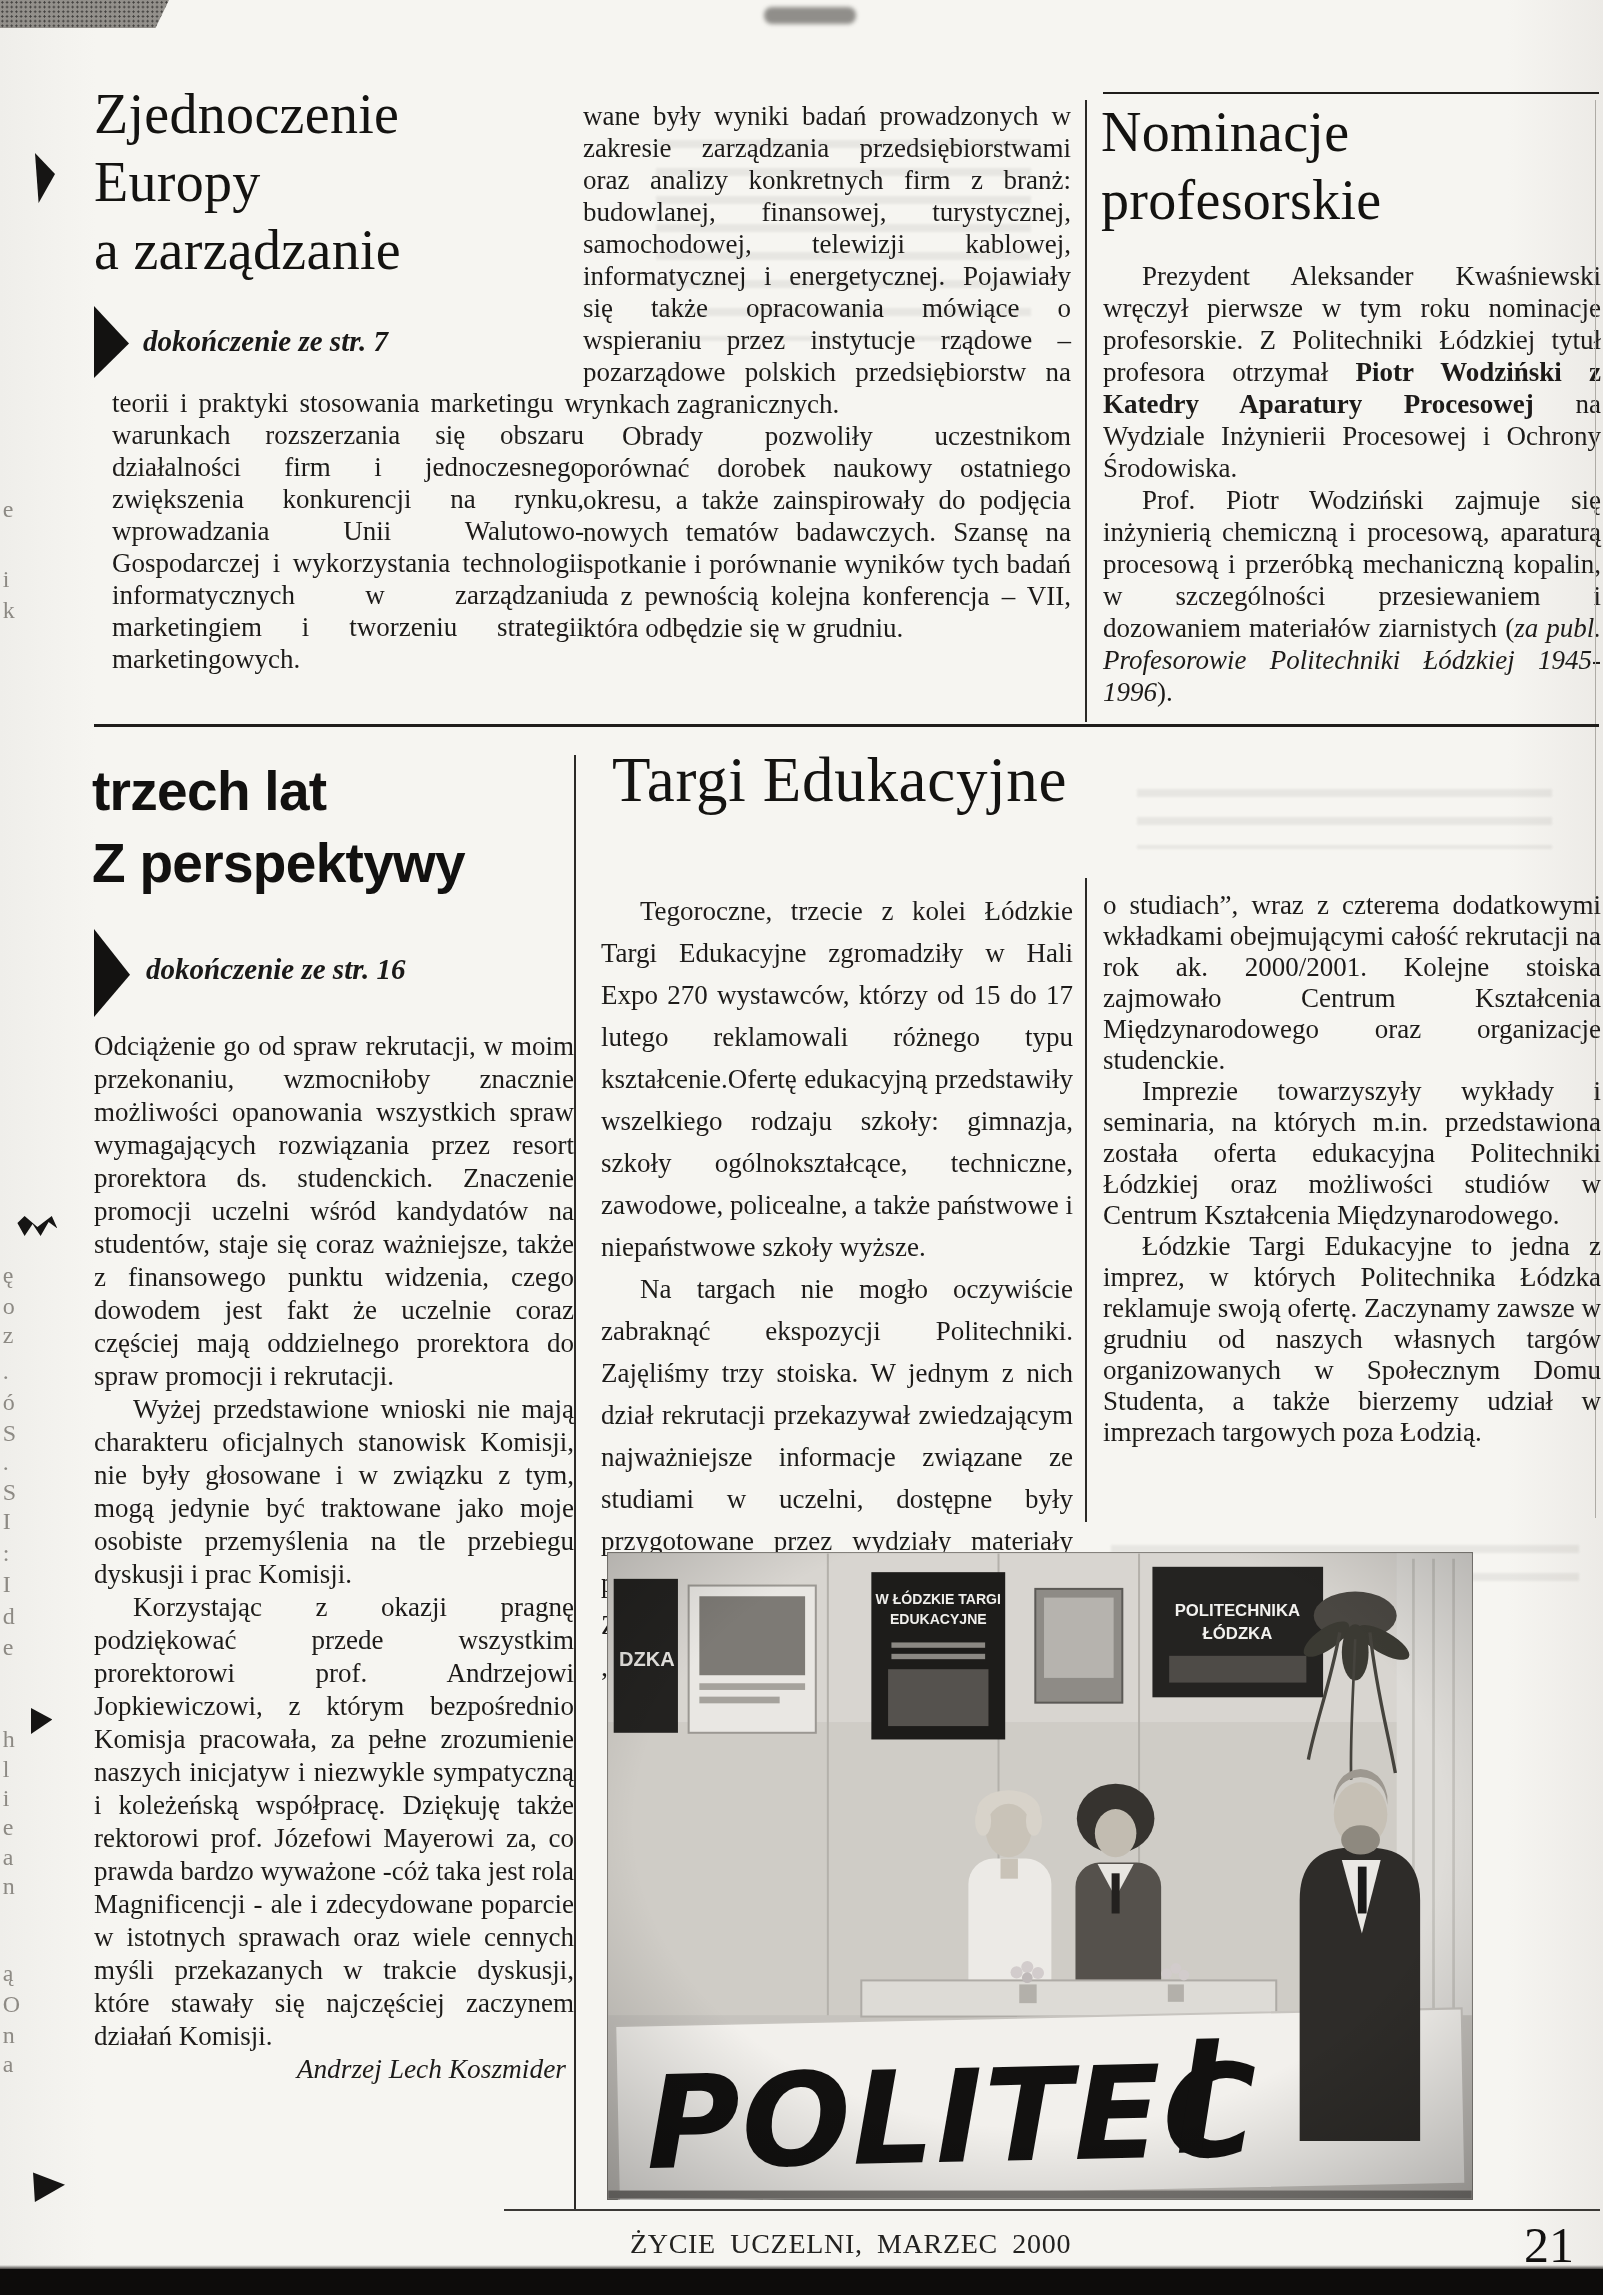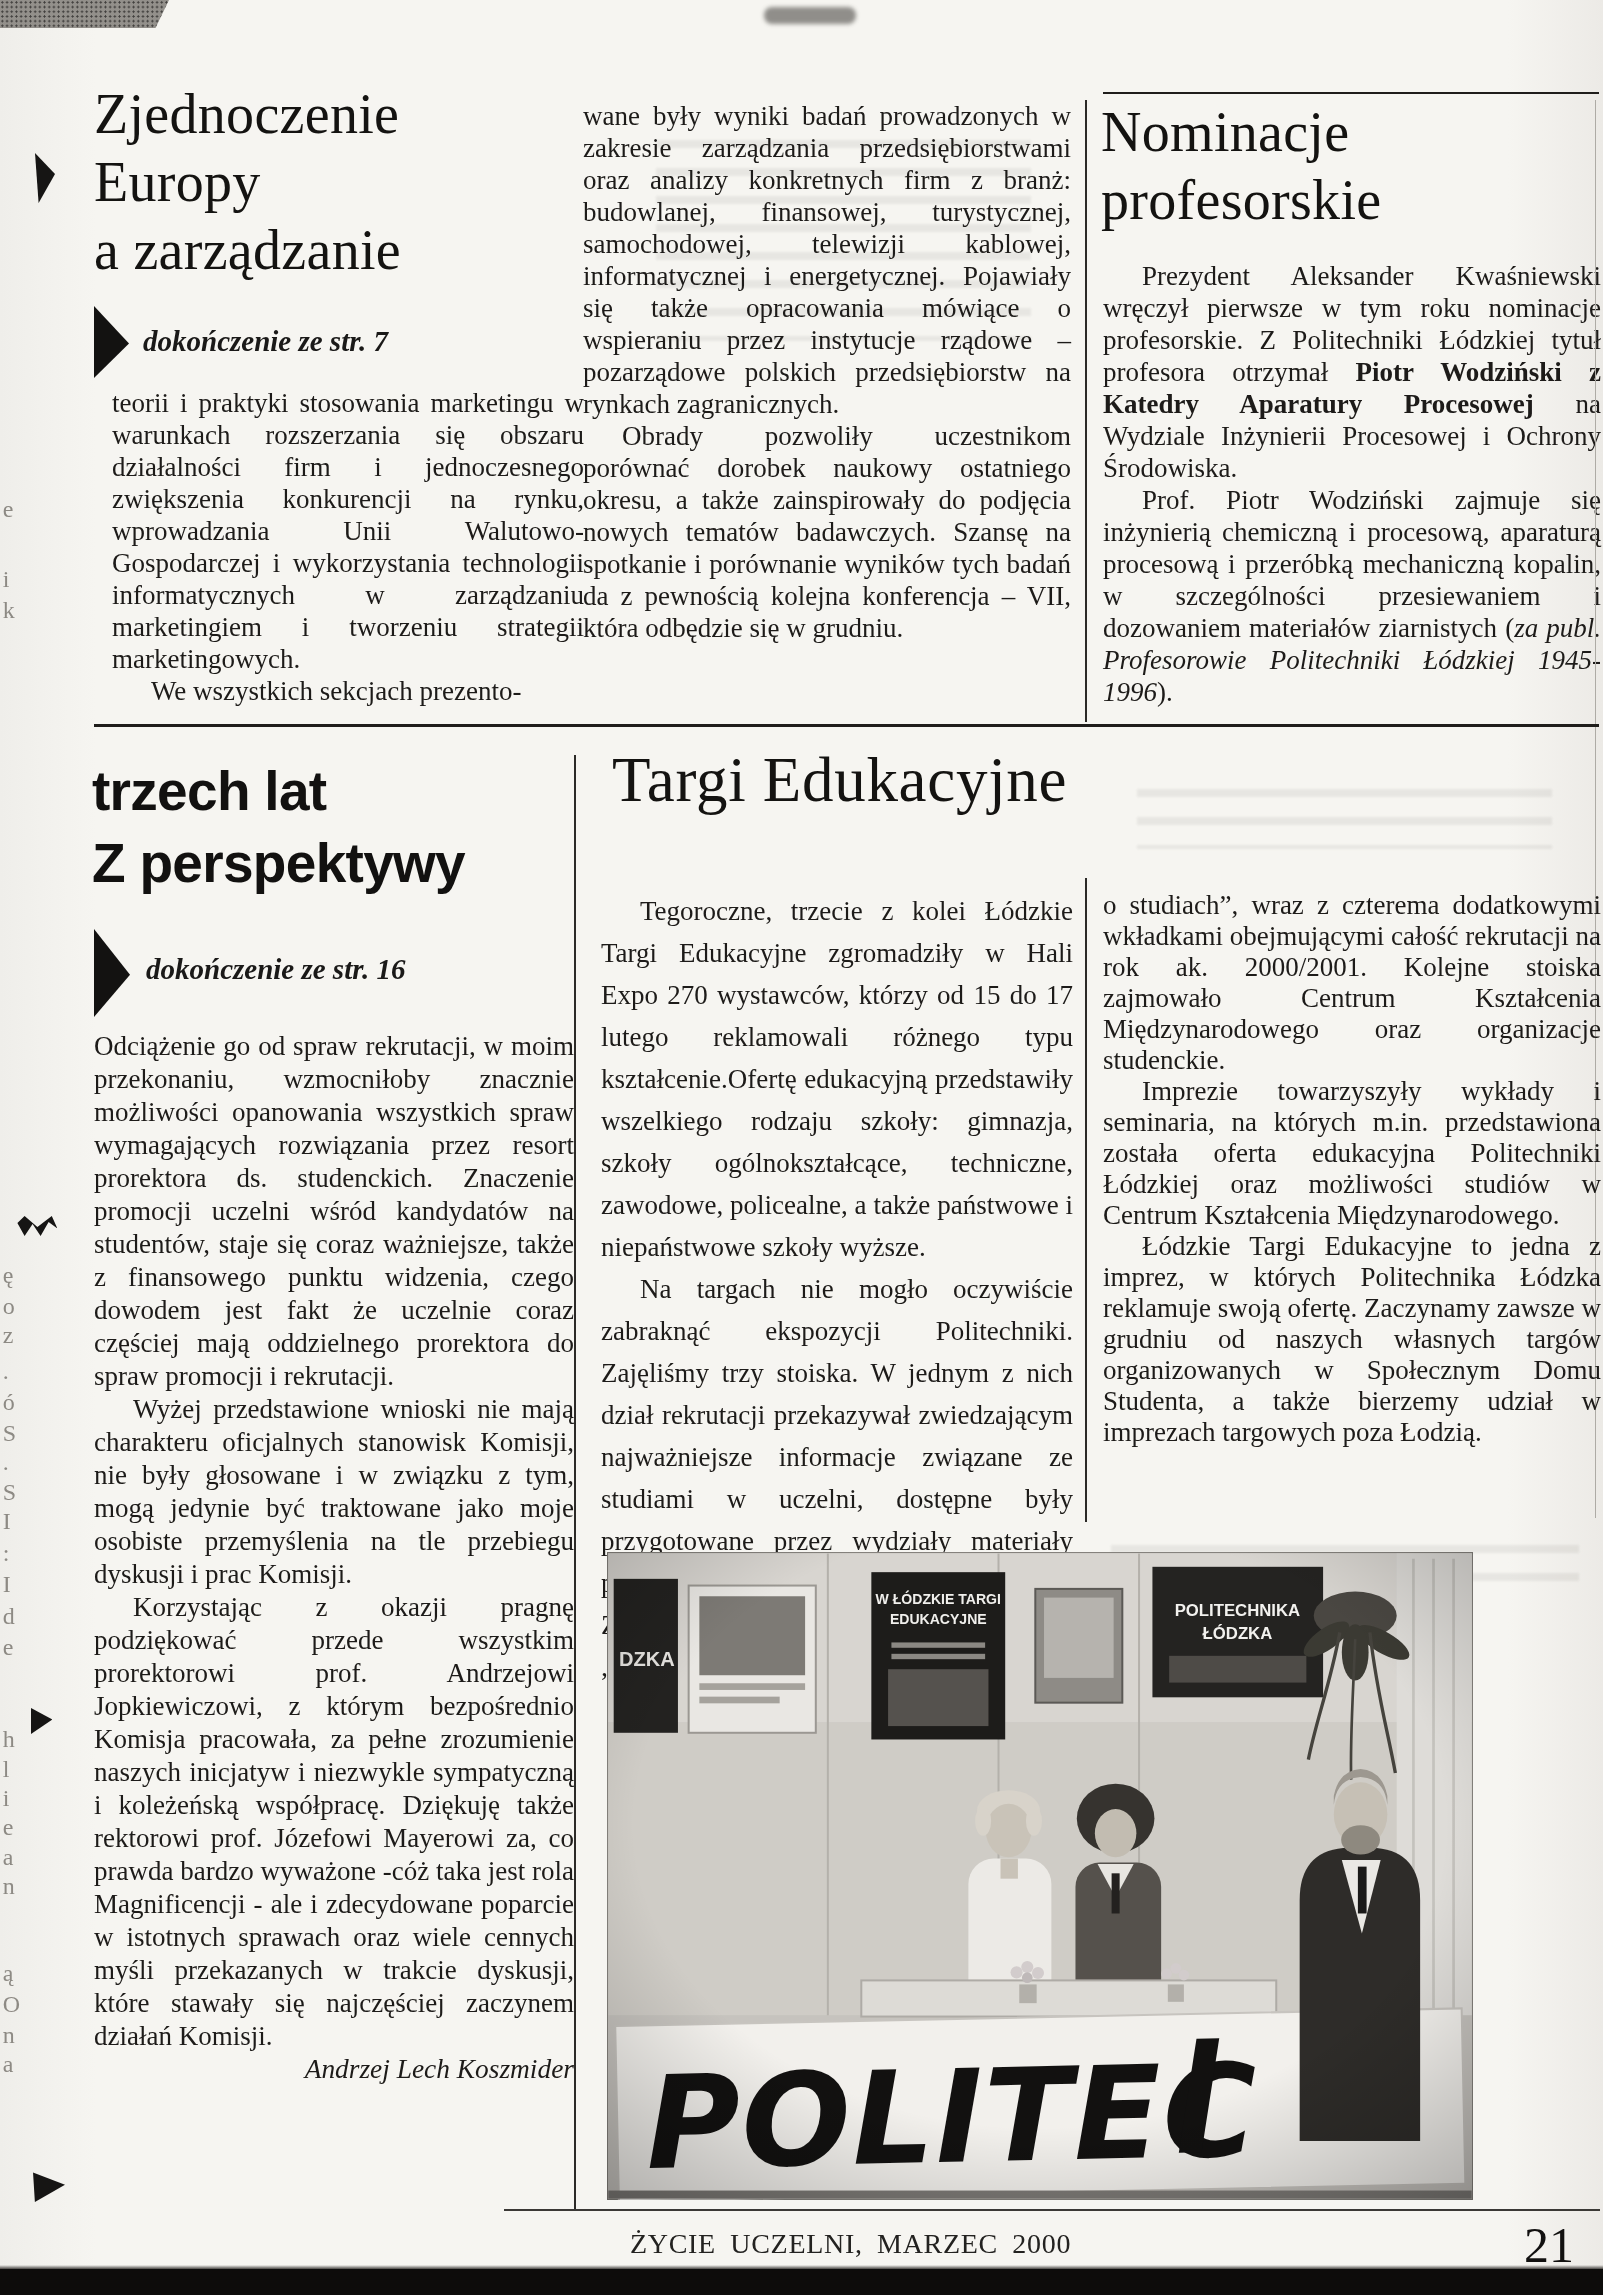--- a/index.html
+++ b/index.html
@@ -56,21 +56,21 @@
   }
   
   .coltext{
     position:absolute;font-size:27px;line-height:32px;text-align:justify;color:#1d1b19;
   }
   .coltext p{margin:0;}
   .coltext p.indent{text-indent:39px;}
   .persp{line-height:33px;}
   .signature{
     margin-top:28px;text-align:right;font-style:italic;font-weight:normal;
-    font-size:27.4px;padding-right:0;
+    font-size:27.4px;padding-right:8px;
   }
   .b{font-weight:bold;}
   .i{font-style:italic;}
   
   .footer-text{
     position:absolute;font-size:28px;letter-spacing:0.7px;word-spacing:6.7px;color:#232220;
   }
   .page-num{position:absolute;font-size:50px;color:#121110;}
   .bottom-bar{position:absolute;left:0;top:2269px;width:1603px;height:26px;background:#0d0c0b;}
   .bottom-bar:before{content:"";position:absolute;left:0;top:-4px;width:100%;height:4px;
@@ -124,21 +124,20 @@
   <div class="headline" style="left:94px;top:80px;width:428px">
     <div>Zjednoczenie</div>
     <div>Europy</div>
     <div>a zarządzanie</div>
   </div>
   <div class="cont-tri" style="left:94px;top:306px;width:35px;height:72px"></div>
   <div class="cont-label" style="left:143px;top:325px">dokończenie ze str. 7</div>
 
   <div class="coltext" style="left:112px;top:387px;width:472px">
     <p>teorii i praktyki stosowania marketingu w warunkach rozszerzania się obszaru działalności firm i jednoczesnego zwiększenia konkurencji na rynku, wprowadzania Unii Walutowo-Gospodarczej i wykorzystania technologii informatycznych w zarządzaniu marketingiem i tworzeniu strategii marketingowych.</p>
-    <p class="indent">We wszystkich sekcjach prezento-</p>
   </div>
 
   <div class="coltext" style="left:583px;top:100px;width:488px">
     <p>wane były wyniki badań prowadzonych w zakresie zarządzania przedsiębiorstwami oraz analizy konkretnych firm z branż: budowlanej, finansowej, turystycznej, samochodowej, telewizji kablowej, informatycznej i energetycznej. Pojawiały się także opracowania mówiące o wspieraniu przez instytucje rządowe – pozarządowe polskich przedsiębiorstw na rynkach zagranicznych.</p>
     <p class="indent">Obrady pozwoliły uczestnikom porównać dorobek naukowy ostatniego okresu, a także zainspirowały do podjęcia nowych tematów badawczych. Szansę na spotkanie i porównanie wyników tych badań da z pewnością kolejna konferencja – VII, która odbędzie się w grudniu.</p>
   </div>
 
   <div class="hrule" style="left:1103px;top:92px;width:496px;height:2px"></div>
   <div class="headline" style="left:1101px;top:98px;width:498px">
     <div>Nominacje</div>

